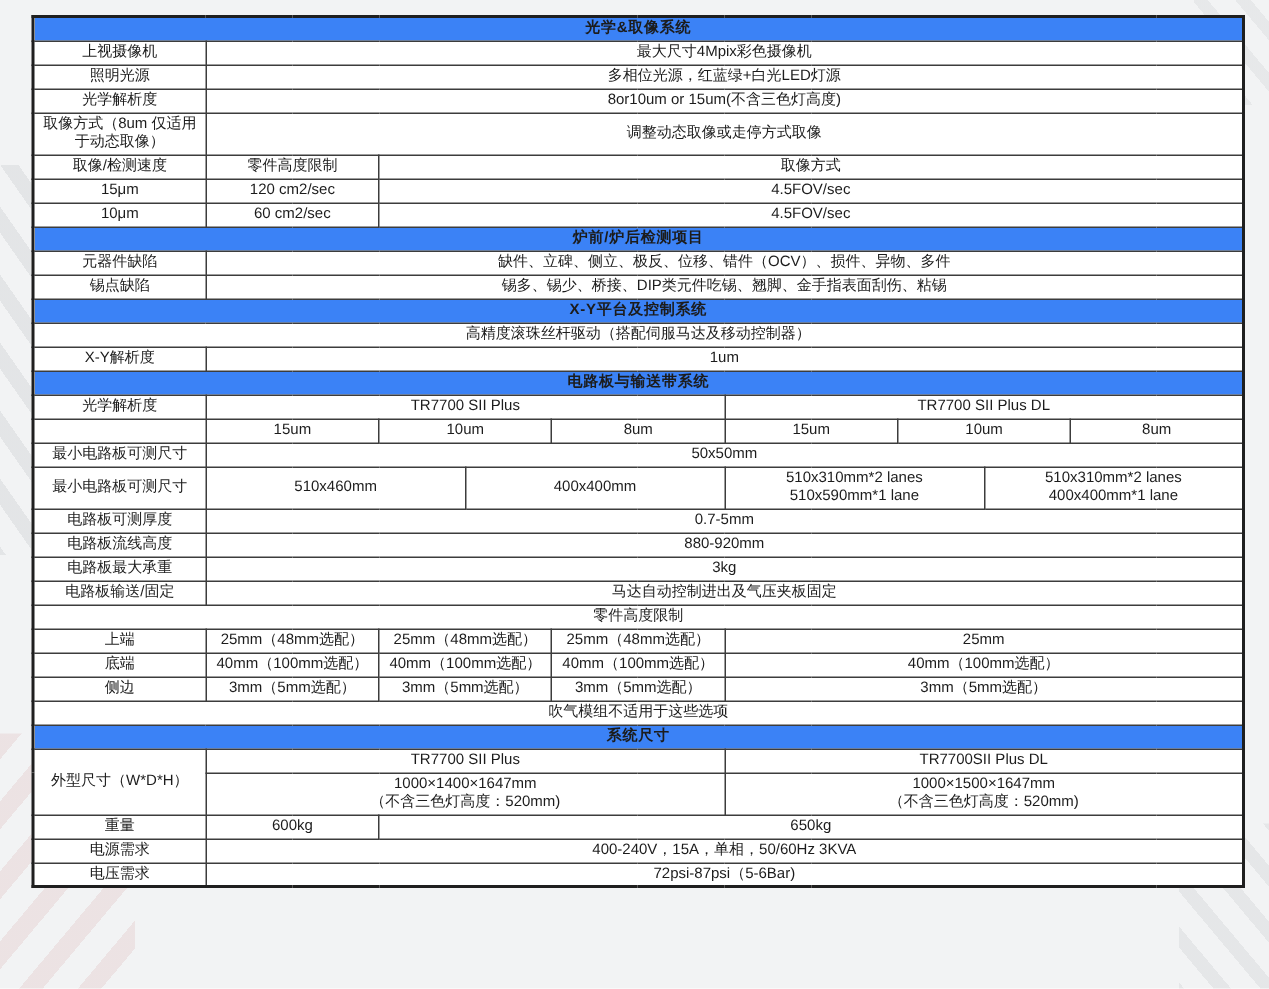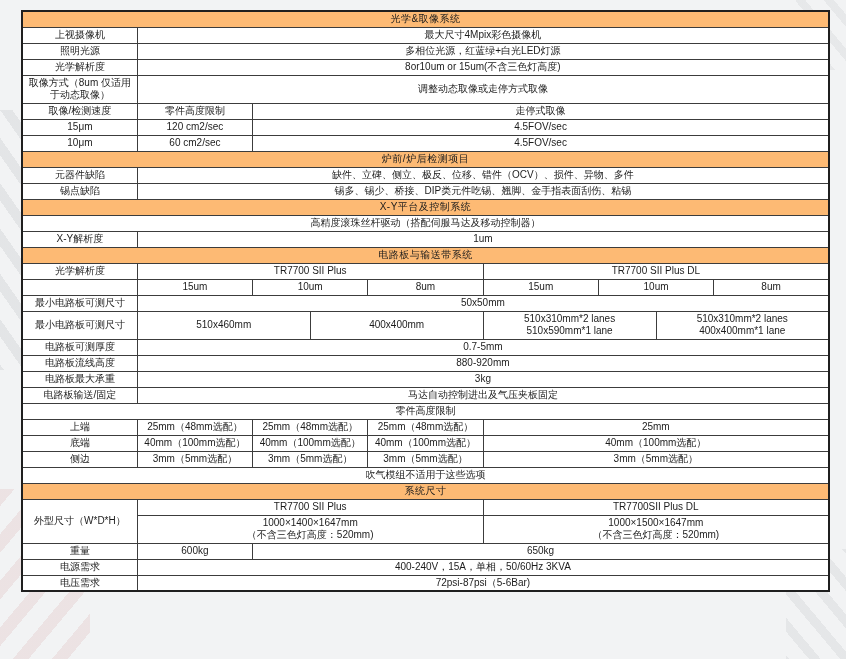--- a/index.html
+++ b/index.html
@@ -30,22 +30,22 @@
     text-align:center;vertical-align:middle;
     font-size:10px;line-height:1.22;color:#1c1c1c;
     padding:1px 2px;
     white-space:pre-line;
     overflow:hidden;
   }
   tr.h-sec{height:16px;}
   tr.h-n{height:16px;}
   tr.h-t{height:28px;}
   td.sec{
-    background:#fdba74;
-    font-weight:normal;
+    background:#3b82f6;
+    font-weight:bold;
     letter-spacing:.5px;
   }
 </style>
 </head>
 <body>
 
 <div class="wm wm-tl"></div>
 <div class="wm wm-bl"></div>
 <div class="wm wm-br"></div>
 <div class="wm wm-tr"></div>
@@ -71,21 +71,21 @@
     <td colspan="2">光学解析度</td>
     <td colspan="12">8or10um or 15um(不含三色灯高度)</td>
   </tr>
   <tr class="h-t">
     <td colspan="2">取像方式（8um 仅适用于动态取像）</td>
     <td colspan="12">调整动态取像或走停方式取像</td>
   </tr>
   <tr class="h-n">
     <td colspan="2">取像/检测速度</td>
     <td colspan="2">零件高度限制</td>
-    <td colspan="10">走停式取像</td>
+    <td colspan="10">取像方式</td>
   </tr>
   <tr class="h-n">
     <td colspan="2">15μm</td>
     <td colspan="2">120 cm2/sec</td>
     <td colspan="10">4.5FOV/sec</td>
   </tr>
   <tr class="h-n">
     <td colspan="2">10μm</td>
     <td colspan="2">60 cm2/sec</td>
     <td colspan="10">4.5FOV/sec</td>

